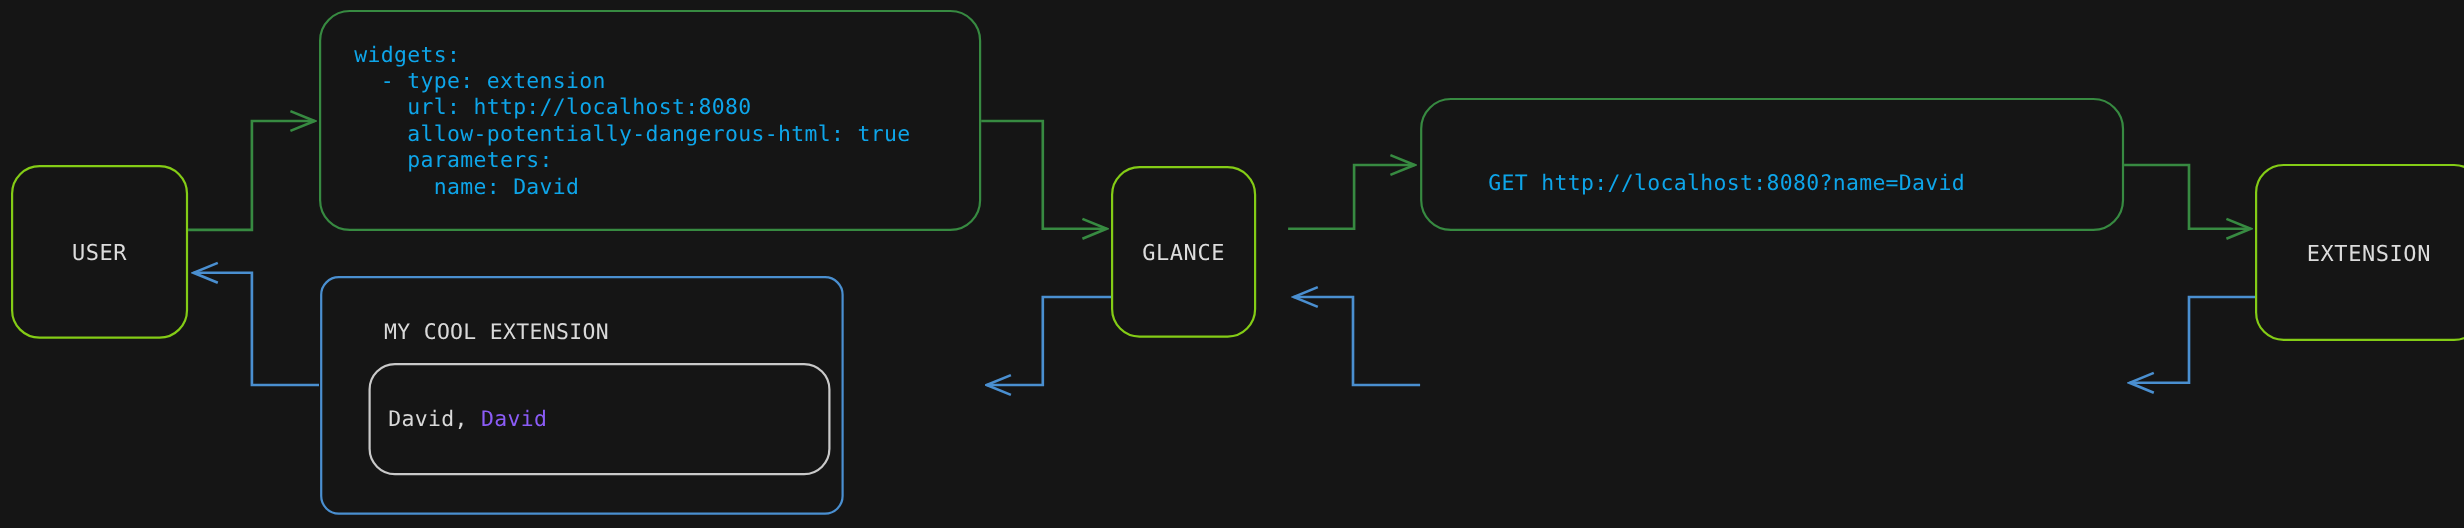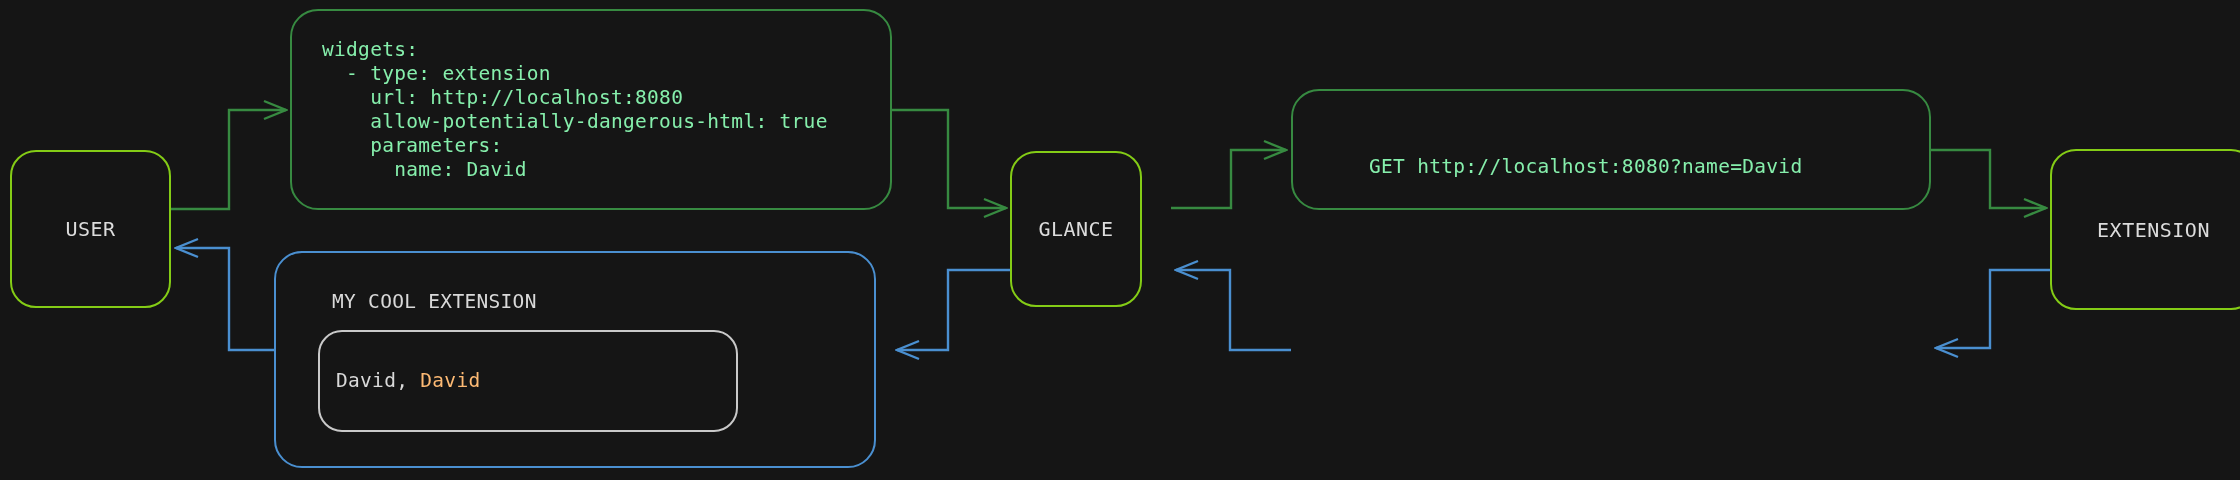--- a/index.html
+++ b/index.html
@@ -47,37 +47,37 @@
   .green-border { border: 2px solid #378a41; }
   .blue-border  { border: 2px solid #4a8fd0; }
   .code {
     margin: 0;
     font-family: "DejaVu Sans Mono", "Liberation Mono", monospace;
     font-size: 19.5px;
     line-height: 24px;
     letter-spacing: 0.3px;
     white-space: pre;
   }
-  .green-text { color: #86efac; }
+  .green-text { color: #0ea5e9; }
   .blue-text  { color: #569ce0; }
   .light-text { color: #d9d9d9; }
-  .orange-text { color: #fdba74; }
+  .orange-text { color: #8b5cf6; }
 
   #box-user      { left: 10px;   top: 150px; width: 161px; height: 158px; }
   #box-glance    { left: 1010px; top: 151px; width: 132px; height: 156px; }
   #box-extension { left: 2050px; top: 149px; width: 207px; height: 161px; }
 
   #box-config    { left: 290px;  top: 9px;   width: 602px; height: 201px; }
   #box-config .code   { padding-left: 30px; }
   #box-request   { left: 1291px; top: 89px;  width: 640px; height: 121px; }
-  #box-request .code  { padding-left: 76px; margin-top: 35px; }
+  #box-request .code  { padding-left: 60px; margin-top: 35px; }
   #box-response  { left: 1291px; top: 250px; width: 640px; height: 200px; }
   #box-response .code { padding-left: 48px; }
 
-  #box-widget    { left: 274px;  top: 251px; width: 602px; height: 217px; border-radius: 28px; }
+  #box-widget    { left: 291px;  top: 251px; width: 476px; height: 217px; border-radius: 17px; }
   .widget-title {
     position: absolute;
     left: 56px; top: 37px;
     font-size: 19.5px;
     line-height: 24px;
     letter-spacing: 0.3px;
     white-space: pre;
   }
   .widget-inner-box {
     position: absolute;

